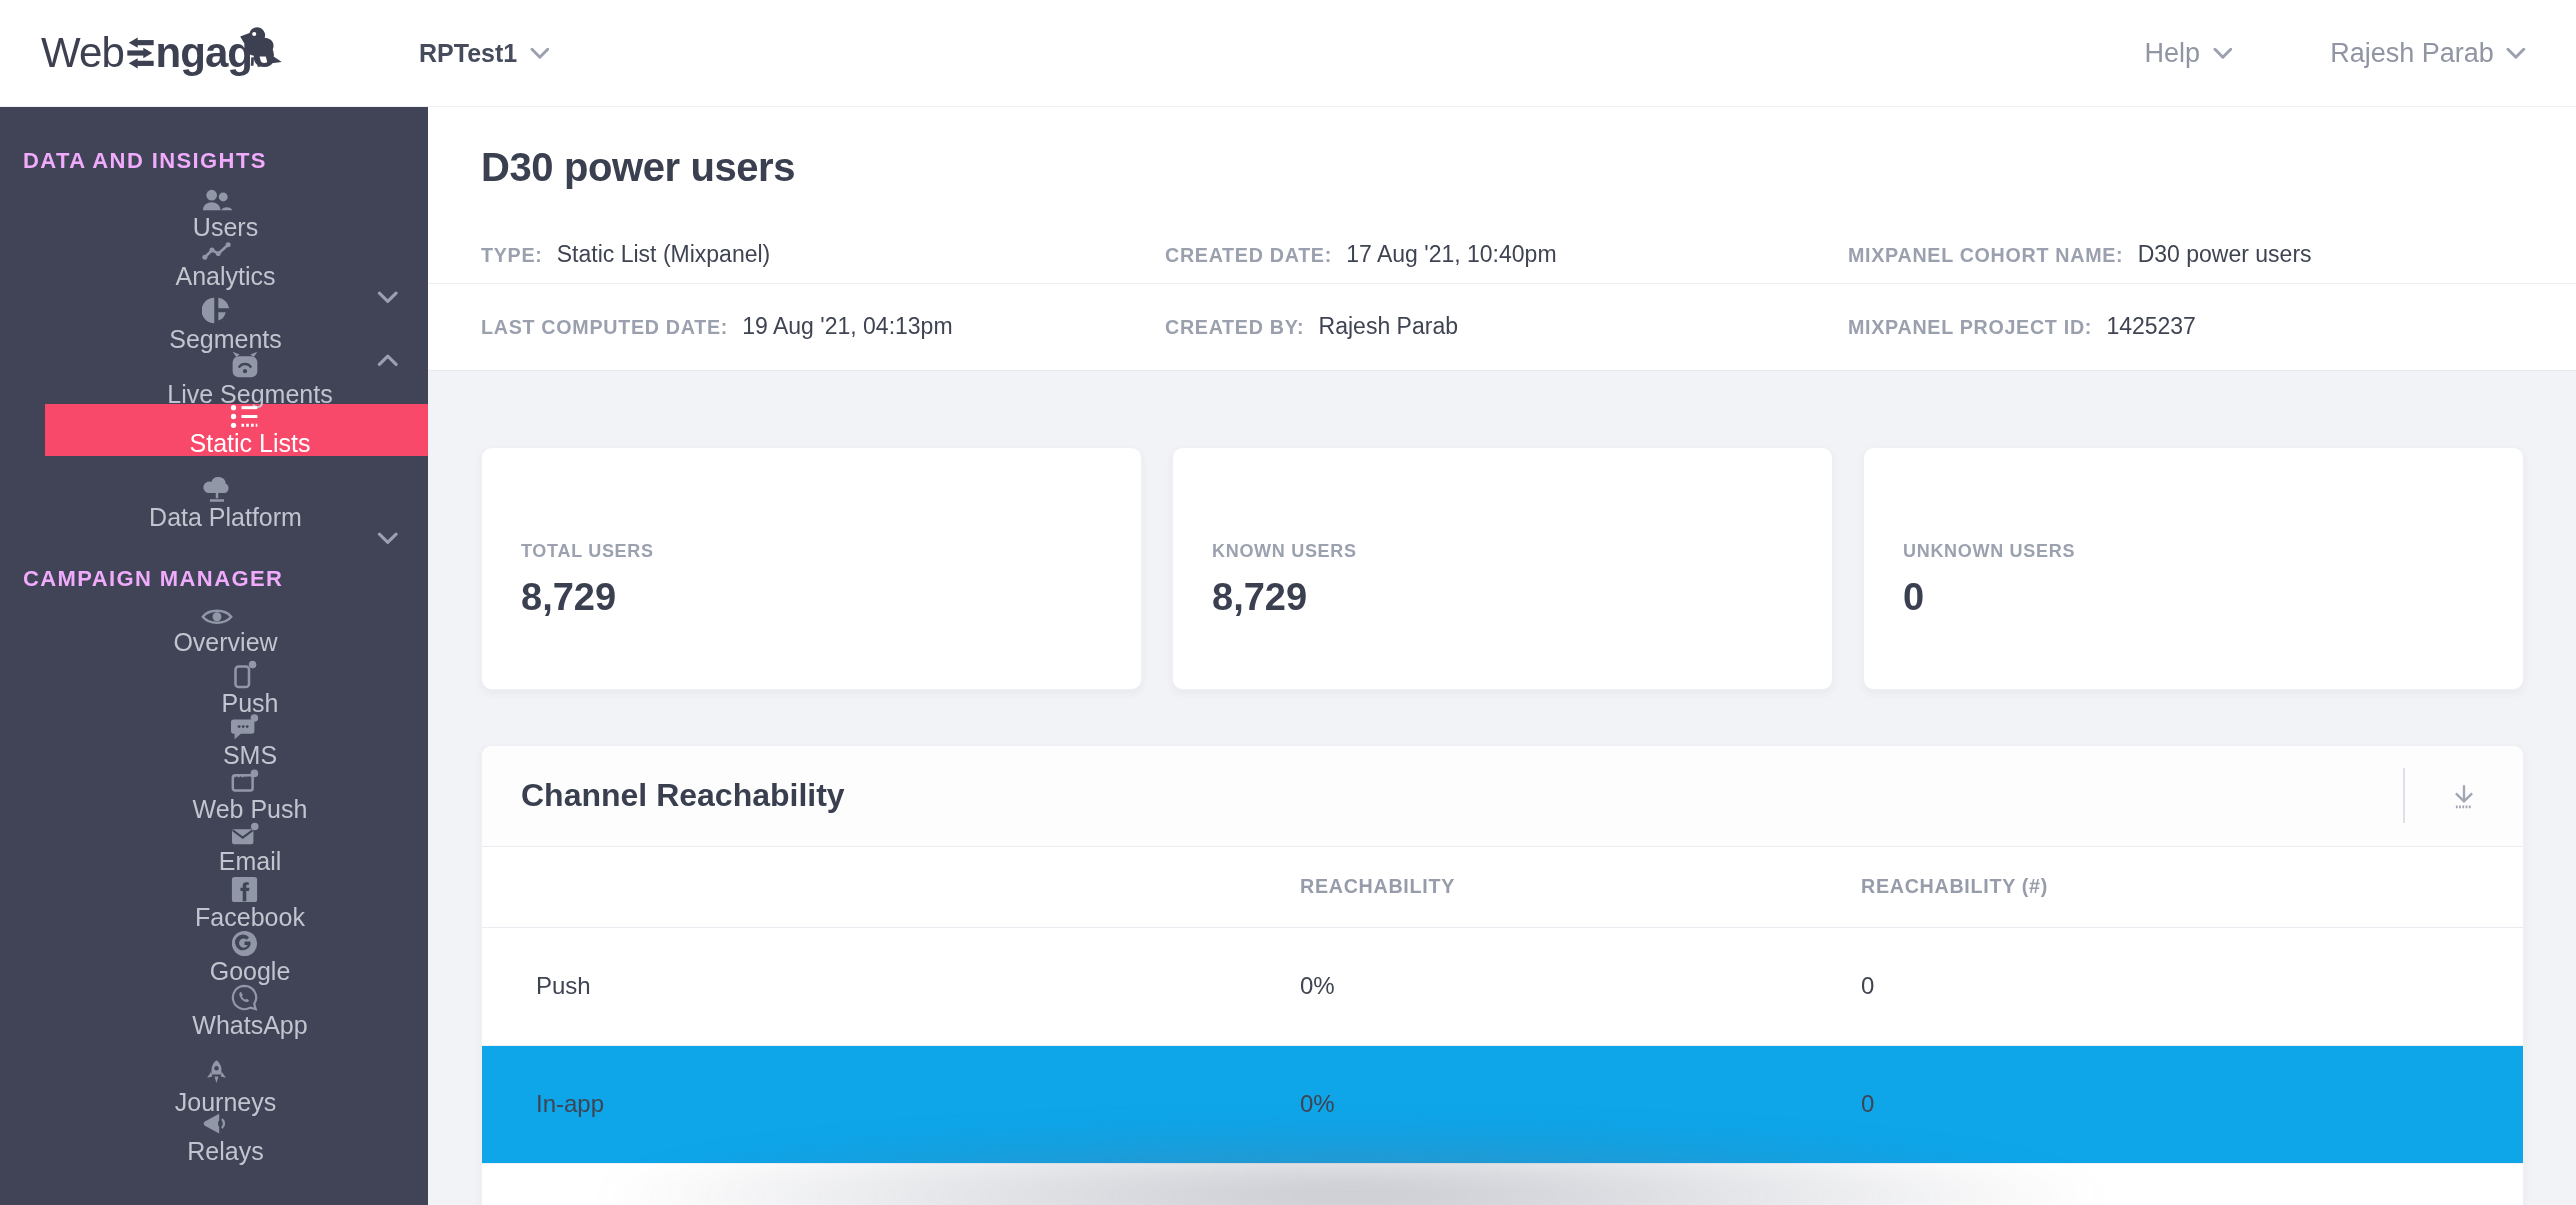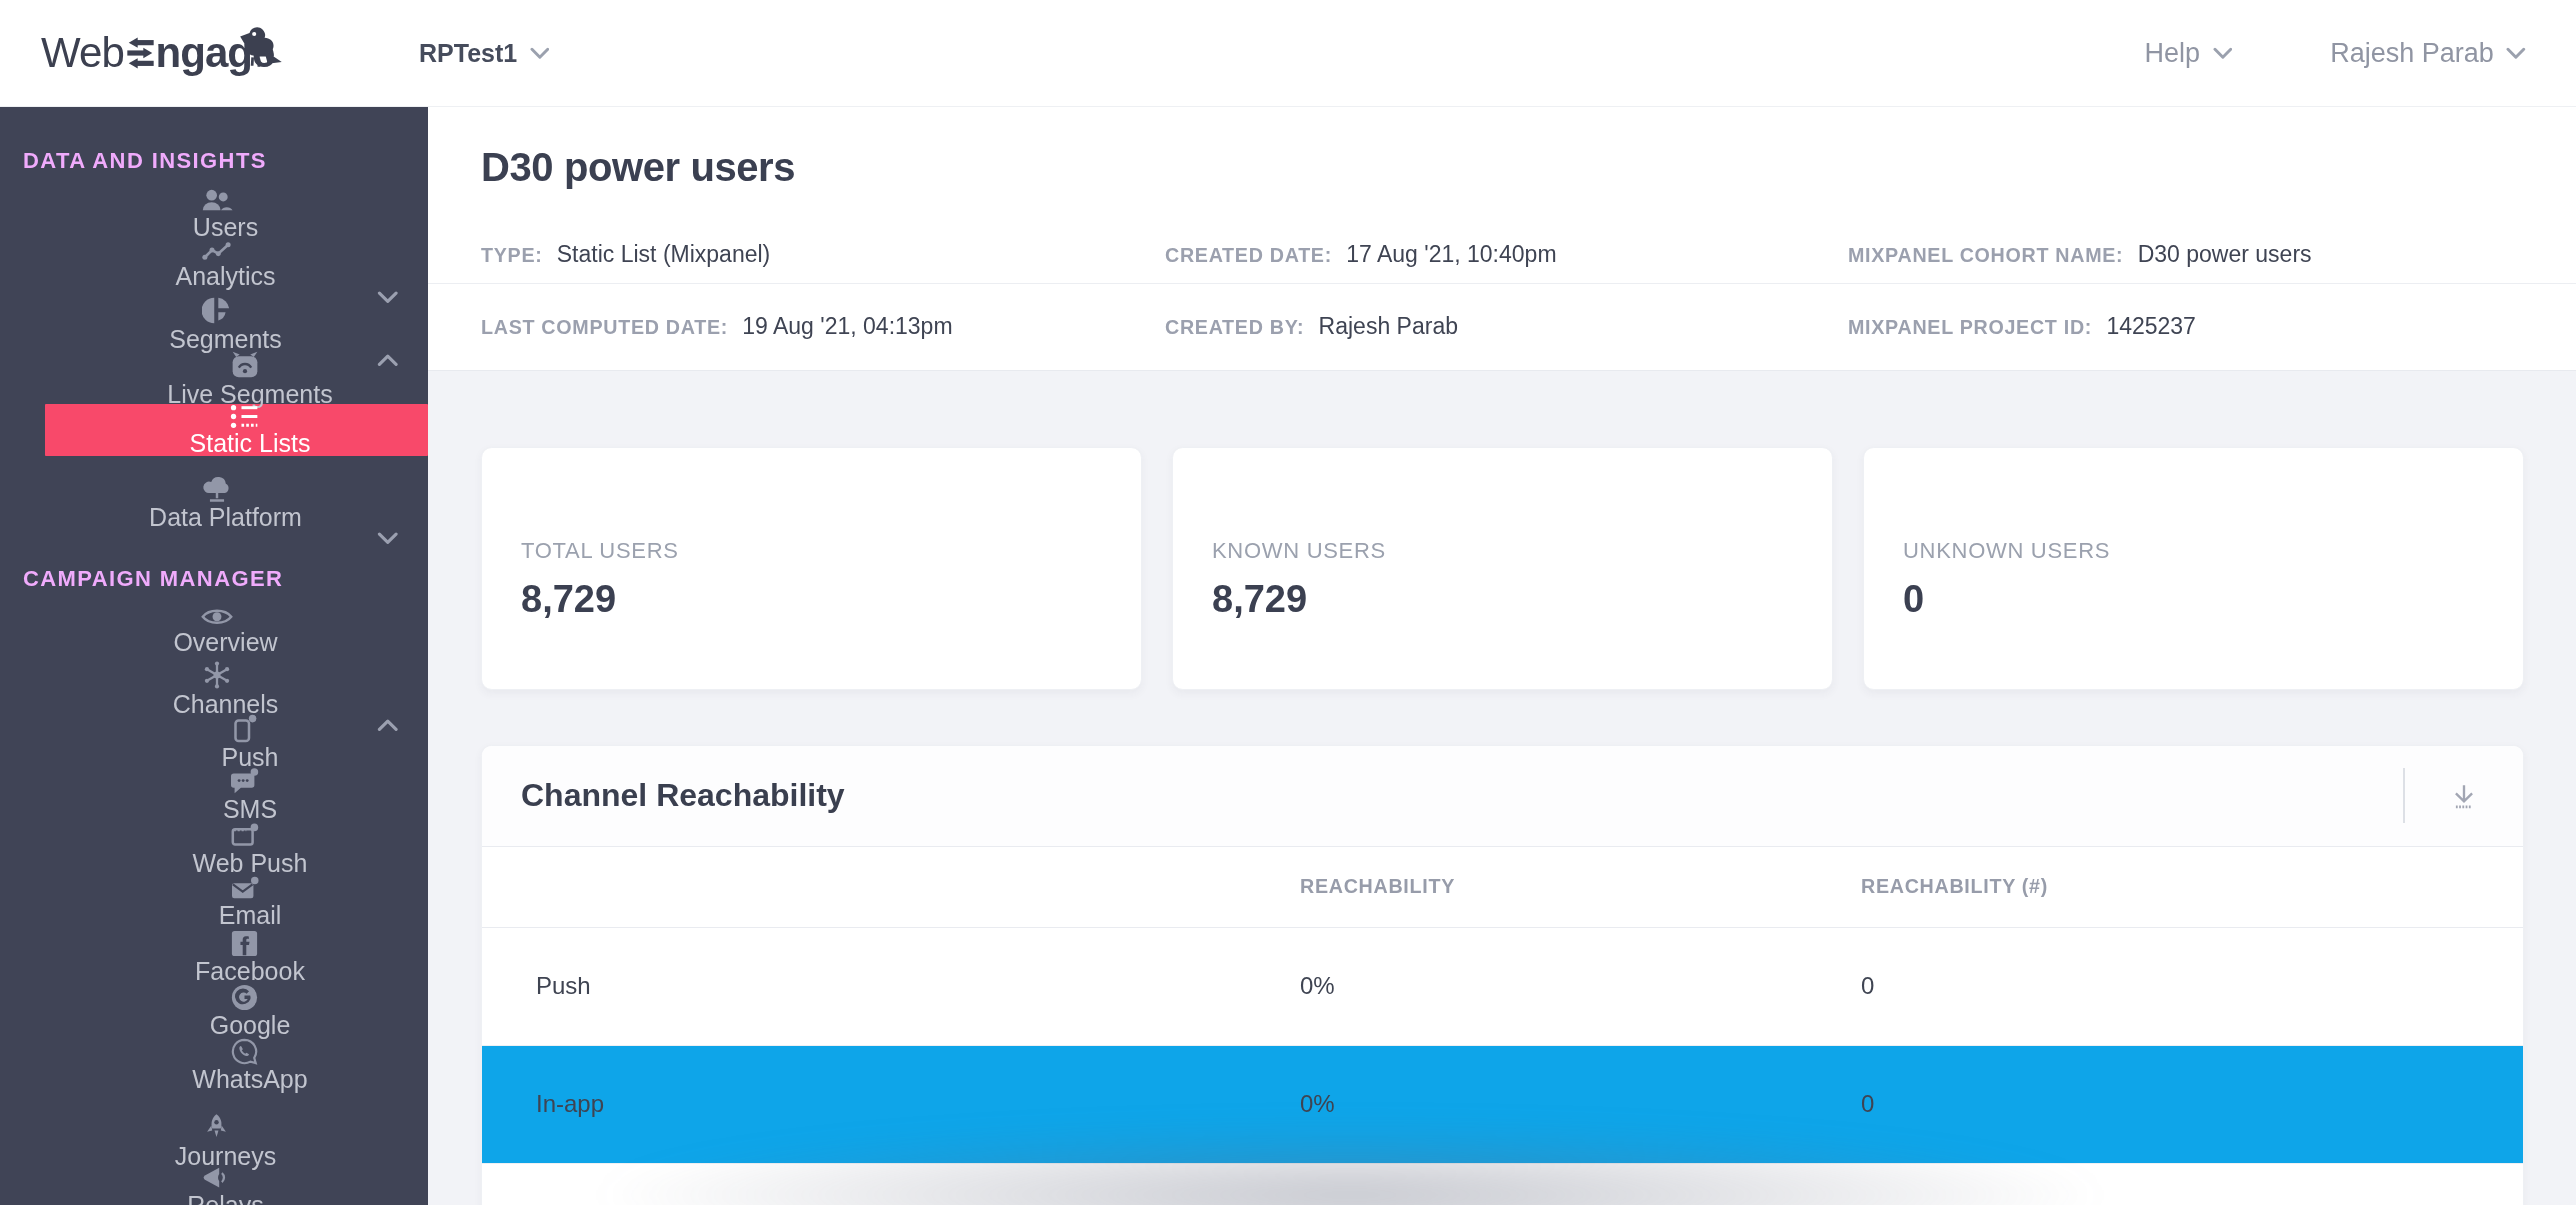--- a/index.html
+++ b/index.html
@@ -66,21 +66,21 @@
   .meta-value { font-size:23px; color:#3f4453; }
   
   .content { padding:76px 52px 0 53px; flex:1; }
   .cards { display:flex; gap:30px; }
   .stat-card {
     flex:1; height:243px; background:#ffffff; border:0.9px solid #eef0f4;
     border-radius:10.7px; box-shadow:0 3.6px 9px rgba(59,64,81,0.05);
     display:flex; flex-direction:column; justify-content:center;
     padding:23px 0 0 39px;
   }
-  .stat-label { font-size:22px; font-weight:400; letter-spacing:0.7px; color:#9ba1ae; margin-bottom:14.3px; }
+  .stat-label { font-size:18px; font-weight:700; letter-spacing:0.7px; color:#9ba1ae; margin-bottom:14.3px; }
   .stat-value { font-size:38px; font-weight:700; color:#3b4051; }
   
   .panel {
     margin-top:55px; background:#ffffff; border:0.9px solid #eef0f4;
     border-radius:10.7px 10.7px 0 0; box-shadow:0 3.6px 9px rgba(59,64,81,0.05);
     height:461px; position:relative; overflow:hidden;
   }
   .panel-head {
     height:101px; display:flex; align-items:center; padding-left:39px;
     background:#fdfdfe; border-bottom:1.8px solid #e9ebf0;
@@ -262,42 +262,20 @@
     <div class="nav-item">
       <span class="nicon">
         <svg width="32" height="21.5" viewBox="0 0 36 24">
           <path d="M2,12 C9,3 27,3 34,12 C27,21 9,21 2,12 z" fill="none" stroke="currentColor" stroke-width="2.8"></path>
           <circle cx="18" cy="12" r="5" fill="currentColor"></circle>
         </svg>
       </span>
       <span>Overview</span>
     </div>
 
-    <div class="nav-item">
-      <span class="nicon">
-        <svg width="30" height="30" viewBox="0 0 34 34">
-          <g stroke="currentColor" stroke-width="2.6">
-            <path d="M17,17 L17,5 M17,17 L27.4,11 M17,17 L27.4,23 M17,17 L17,29 M17,17 L6.6,23 M17,17 L6.6,11"></path>
-          </g>
-          <circle cx="17" cy="17" r="4" fill="currentColor"></circle>
-          <circle cx="17" cy="4" r="2.4" fill="currentColor"></circle>
-            <circle cx="28.4" cy="10.4" r="2.4" fill="currentColor"></circle>
-          <circle cx="28.4" cy="23.6" r="2.4" fill="currentColor"></circle>
-            <circle cx="17" cy="30" r="2.4" fill="currentColor"></circle>
-          <circle cx="5.6" cy="23.6" r="2.4" fill="currentColor"></circle>
-            <circle cx="5.6" cy="10.4" r="2.4" fill="currentColor"></circle>
-        </svg>
-      </span>
-      <span>Channels</span>
-      <span class="nav-chev" style="transform:rotate(180deg)">
-        <svg width="21.5" height="12.5" viewBox="0 0 20 12">
-            <path d="M2 2 L10 10 L18 2" fill="none" stroke="currentColor" stroke-width="3" stroke-linecap="round" stroke-linejoin="round"></path>
-          </svg>
-      </span>
-    </div>
 
     <div class="nav-item nav-child">
       <span class="nicon">
         <svg width="27" height="29" viewBox="0 0 30 32">
           <rect x="5" y="7" width="15" height="23" rx="3.5" fill="none" stroke="currentColor" stroke-width="2.8"></rect>
           <circle cx="24" cy="5" r="4.2" fill="currentColor"></circle>
         </svg>
       </span>
       <span>Push</span>
     </div>

